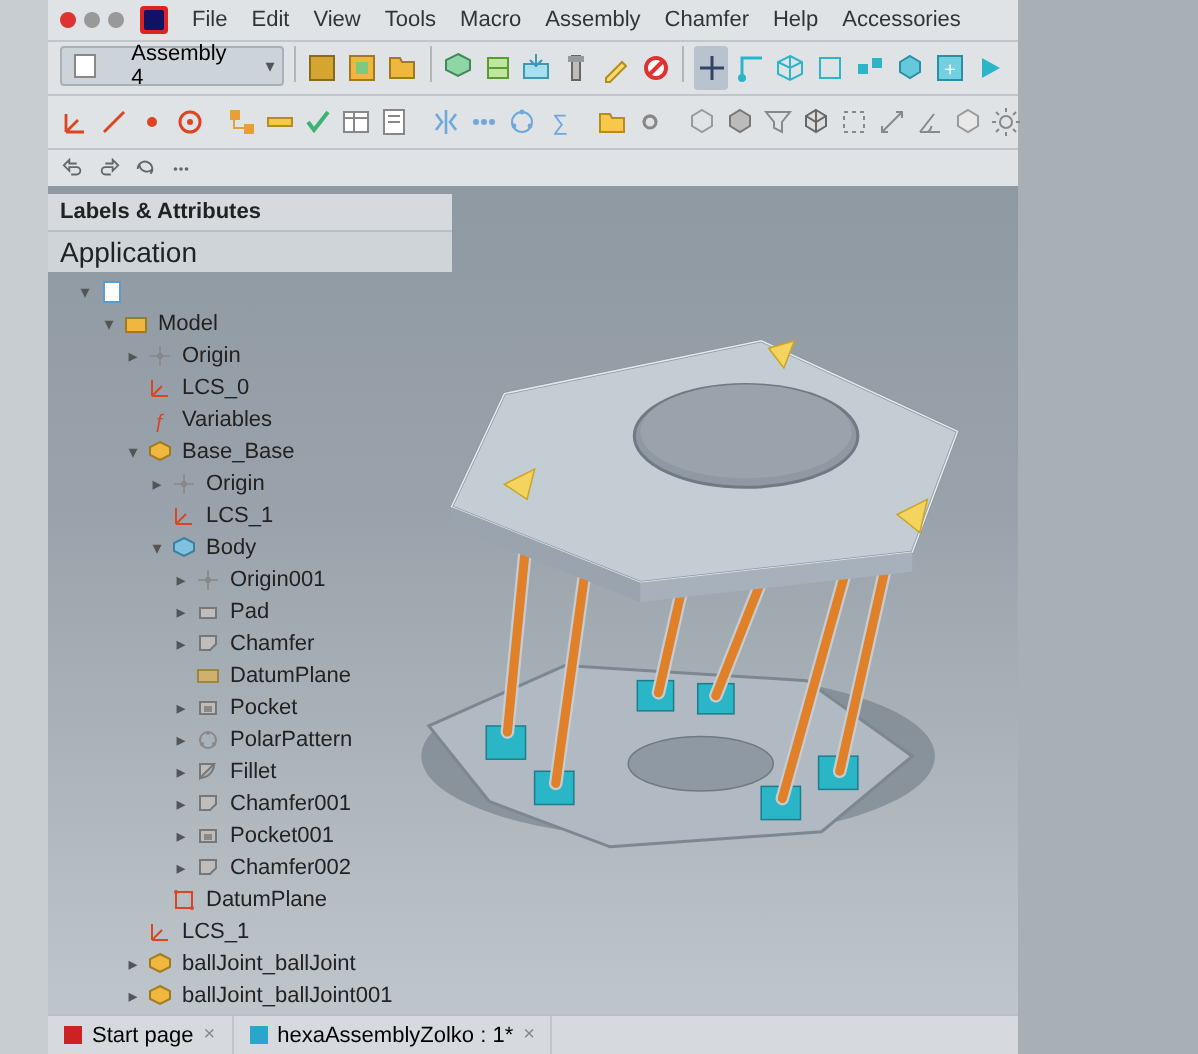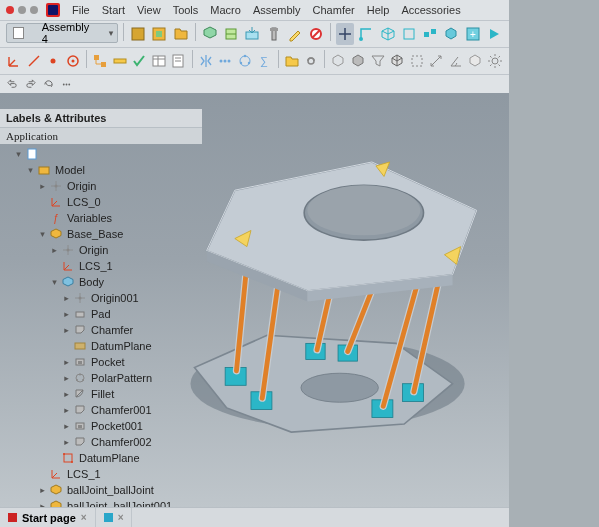--- a/index.html
+++ b/index.html
@@ -1,17 +1,17 @@
 <!DOCTYPE html>
 <html><head>
 <meta charset="utf-8">
 <style>
 * { margin: 0; padding: 0; box-sizing: border-box; font-family: "Segoe UI", Arial, sans-serif; }
 html, body { width: 599px; height: 527px; overflow: hidden; background: #a8b0b5; }
-.window { width: 509px; height: 527px; display: flex; flex-direction: column; background: #c8cdd2; }
+.window { width: 509px; height: 527px; display: flex; flex-direction: column; background: #c8cdd2; padding-left: 24px; }
 
 
 .menubar { height: 20px; background: #dfe3e6; display: flex; align-items: center; font-size: 11px; color: #333; }
 .menubar .win-ctrls { display: flex; gap: 4px; padding: 0 6px; align-items: center; }
 .win-dot { width: 8px; height: 8px; border-radius: 50%; }
 .menubar .logo { width: 14px; height: 14px; background: #d22; border-radius: 2px; margin: 0 6px 0 2px; position: relative; }
 .menubar .logo::after { content:""; position:absolute; inset:2px; background:#116; border-radius:1px;}
 .menu-item { padding: 0 6px; cursor: default; }
 
 
@@ -23,57 +23,57 @@
 .assembly-select .chev { font-size: 9px; color: #555; }
 
 .tiny-tb { display: flex; gap: 2px; padding: 1px 4px; background: #dfe3e6; border-top:1px solid #c0c6cc; }
 .tiny-tb .tb-btn { width: 16px; height: 16px; }
 .tiny-tb .tb-btn svg { width:11px; height:11px;}
 
 
 .main { flex: 1; position: relative; background: linear-gradient(#8f99a2 0%, #9aa3ab 40%, #bfc6cb 100%); overflow: hidden; }
 
 
-.tree-panel { position: absolute; left: 0; top: 16px; width: 202px; height: 100%; display: flex; flex-direction: column; font-size: 11px; color: #222; }
+.tree-panel { position: absolute; left: 0; top: 4px; width: 202px; height: 100%; display: flex; flex-direction: column; font-size: 11px; color: #222; }
 .tree-header { background: #d6dade; padding: 3px 6px; font-weight: 600; font-size: 11px; border-bottom: 1px solid #b8bfc5; }
-.tree-sub { background: rgba(214,218,222,0.9); padding: 2px 6px; font-size: 11px; font-family: Liberation Serif, serif; }
+.tree-sub { background: rgba(214,218,222,0.9); padding: 2px 6px; font-size: 14px; }
 .tree-body { flex: 1; overflow: hidden; padding: 2px 0 2px 4px; }
 .node { display: flex; align-items: center; height: 16px; white-space: nowrap; gap: 3px; }
 .node .tog { width: 9px; font-size: 9px; color: #555; text-align: center; }
 .node .ico { width: 12px; height: 12px; flex-shrink: 0; display:inline-flex; align-items:center; justify-content:center;}
 .node .lbl { padding: 0 2px; }
 .node.selected .lbl { background: #2b7de1; color: #fff; border-radius: 1px; padding: 0 4px; }
 .ind1 { padding-left: 10px; } .ind2 { padding-left: 22px; } .ind3 { padding-left: 34px; }
 .ind4 { padding-left: 46px; } .ind5 { padding-left: 58px; }
 
 
 .viewport-art { position: absolute; left: 130px; top: -10px; right: 0; bottom: 0; }
 .viewport-art svg { width: 100%; height: 100%; }
 
 
-.tabs { display: flex; align-items: center; background: #d6dade; height: 20px; font-size: 11px; border-top: 1px solid #b8bfc5; font-weight: bold; }
+.tabs { display: flex; align-items: center; background: #d6dade; height: 20px; font-size: 11px; border-top: 1px solid #b8bfc5; }
 .tab { height: 100%; display: flex; align-items: center; gap: 5px; padding: 0 8px; border-right: 1px solid #c0c6cc; }
 .tab .close { font-size: 10px; color: #888; }
 .tab.start .sq { width: 9px; height: 9px; background: #c22; }
 .tab.doc .sq { width: 9px; height: 9px; background: #29a6c9; }
 </style>
 </head>
 <body>
 
 <div class="window">
 
   <div class="menubar">
     <div class="win-ctrls">
       <span class="win-dot" style="background:#d33"></span>
       <span class="win-dot" style="background:#999"></span>
       <span class="win-dot" style="background:#999"></span>
     </div>
     <span class="logo"></span>
     <span class="menu-item">File</span>
-    <span class="menu-item">Start</span>
+    <span class="menu-item">Edit</span>
     <span class="menu-item">View</span>
     <span class="menu-item">Tools</span>
     <span class="menu-item">Macro</span>
     <span class="menu-item">Assembly</span>
     <span class="menu-item">Chamfer</span>
     <span class="menu-item">Help</span>
     <span class="menu-item">Accessories</span>
   </div>
 
   <div class="tbrow">
@@ -627,17 +627,18 @@
   </div>
 
   <div class="tabs">
     <div class="tab start">
       <span class="sq"></span>
       <span>Start page</span>
       <span class="close">×</span>
     </div>
     <div class="tab doc">
       <span class="sq"></span>
+      <span>hexaAssemblyZolko : 1*</span>
       <span class="close">×</span>
     </div>
   </div>
 
 </div>
 
 </body></html>

